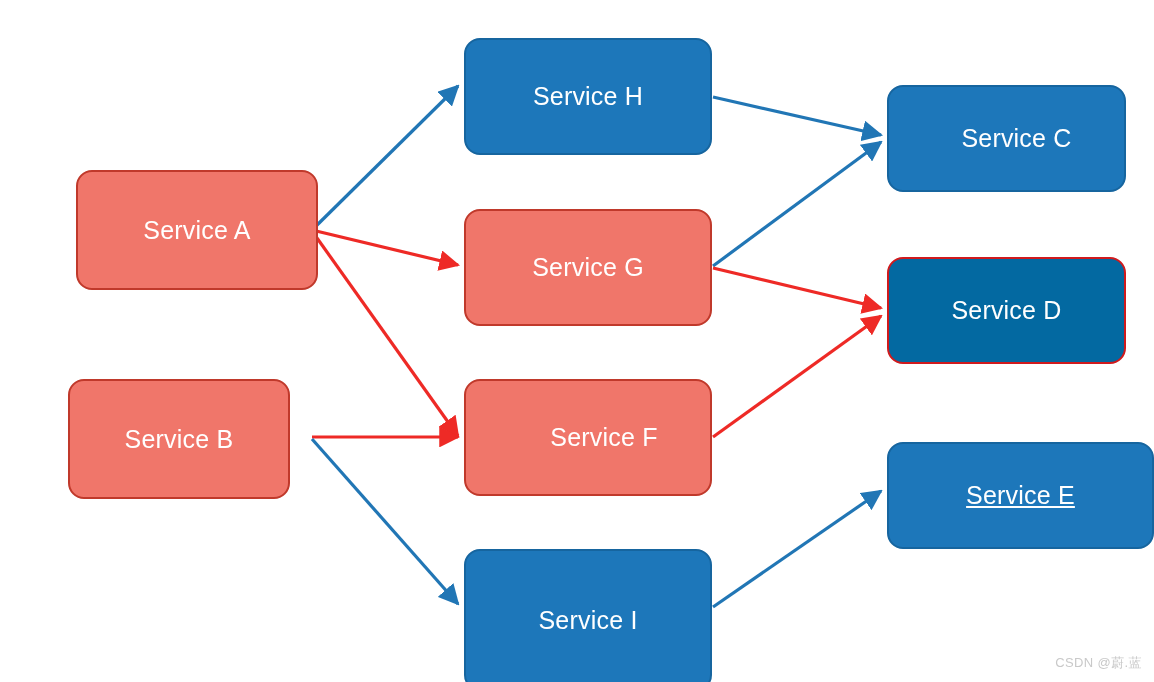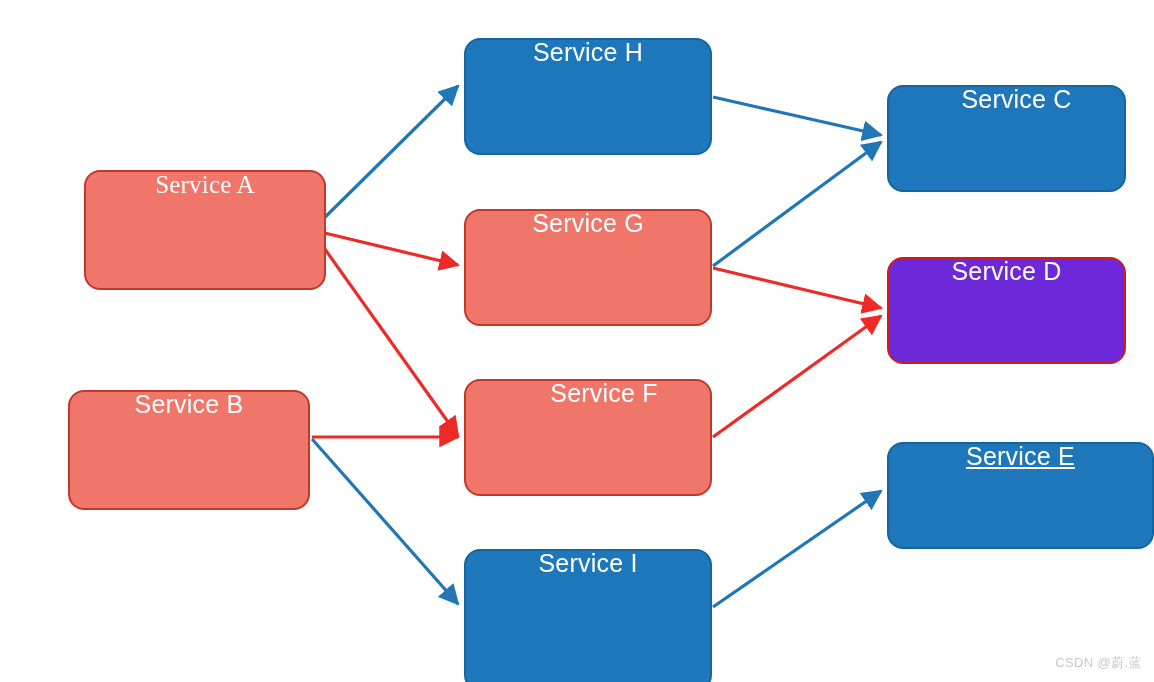--- a/index.html
+++ b/index.html
@@ -22,20 +22,21 @@
     left: 0;
     top: 0;
     width: 1154px;
     height: 682px;
     pointer-events: none;
   }
   .node {
     position: absolute;
     box-sizing: border-box;
     display: flex;
+    align-items: center;
     justify-content: center;
     border-radius: 16px;
     border-style: solid;
     border-width: 2px;
     color: #ffffff;
     font-size: 25px;
     font-weight: 400;
     letter-spacing: 0.2px;
     text-align: center;
     line-height: 1;
@@ -43,21 +44,21 @@
   }
   .node.blue {
     background: #1d77ba;
     border-color: #16659f;
   }
   .node.salmon {
     background: #f0766a;
     border-color: #c0392b;
   }
   .node.red {
-    background: #6d28d9;
+    background: #0369a1;
     border-color: #d01a1d;
   }
   .watermark {
     position: absolute;
     right: 12px;
     bottom: 10px;
     font-size: 13px;
     color: #c9c9c9;
     letter-spacing: 0.4px;
     z-index: 3;
@@ -86,24 +87,24 @@
         <line x1="312" y1="439" x2="458" y2="604" stroke="#2176b5" stroke-width="3.2" stroke-linecap="butt" marker-end="url(#arrow-blue)"></line>
         <line x1="713" y1="97" x2="881" y2="135" stroke="#2176b5" stroke-width="3.2" stroke-linecap="butt" marker-end="url(#arrow-blue)"></line>
         <line x1="713" y1="266" x2="881" y2="142" stroke="#2176b5" stroke-width="3.2" stroke-linecap="butt" marker-end="url(#arrow-blue)"></line>
         <line x1="713" y1="268" x2="881" y2="308" stroke="#ee2a26" stroke-width="3.2" stroke-linecap="butt" marker-end="url(#arrow-red)"></line>
         <line x1="713" y1="437" x2="881" y2="316" stroke="#ee2a26" stroke-width="3.2" stroke-linecap="butt" marker-end="url(#arrow-red)"></line>
         <line x1="713" y1="607" x2="881" y2="491" stroke="#2176b5" stroke-width="3.2" stroke-linecap="butt" marker-end="url(#arrow-blue)"></line>
       </g>
   </svg>
 
   <div id="node-layer">
-      <div class="node salmon" style="left: 84px; top: 170px; width: 242px; height: 120px; font-family: Liberation Serif, serif;">
+      <div class="node salmon" style="left: 76px; top: 170px; width: 242px; height: 120px;">
         <span>Service A</span>
       </div>
-      <div class="node salmon" style="left: 68px; top: 379px; width: 242px; height: 120px; margin-top: 11px;">
+      <div class="node salmon" style="left: 68px; top: 379px; width: 222px; height: 120px;">
         <span>Service B</span>
       </div>
       <div class="node blue" style="left: 464px; top: 38px; width: 248px; height: 117px;">
         <span>Service H</span>
       </div>
       <div class="node salmon" style="left: 464px; top: 209px; width: 248px; height: 117px;">
         <span>Service G</span>
       </div>
       <div class="node salmon" style="left: 464px; top: 379px; width: 248px; height: 117px; padding-left: 32px;">
         <span>Service F</span>

